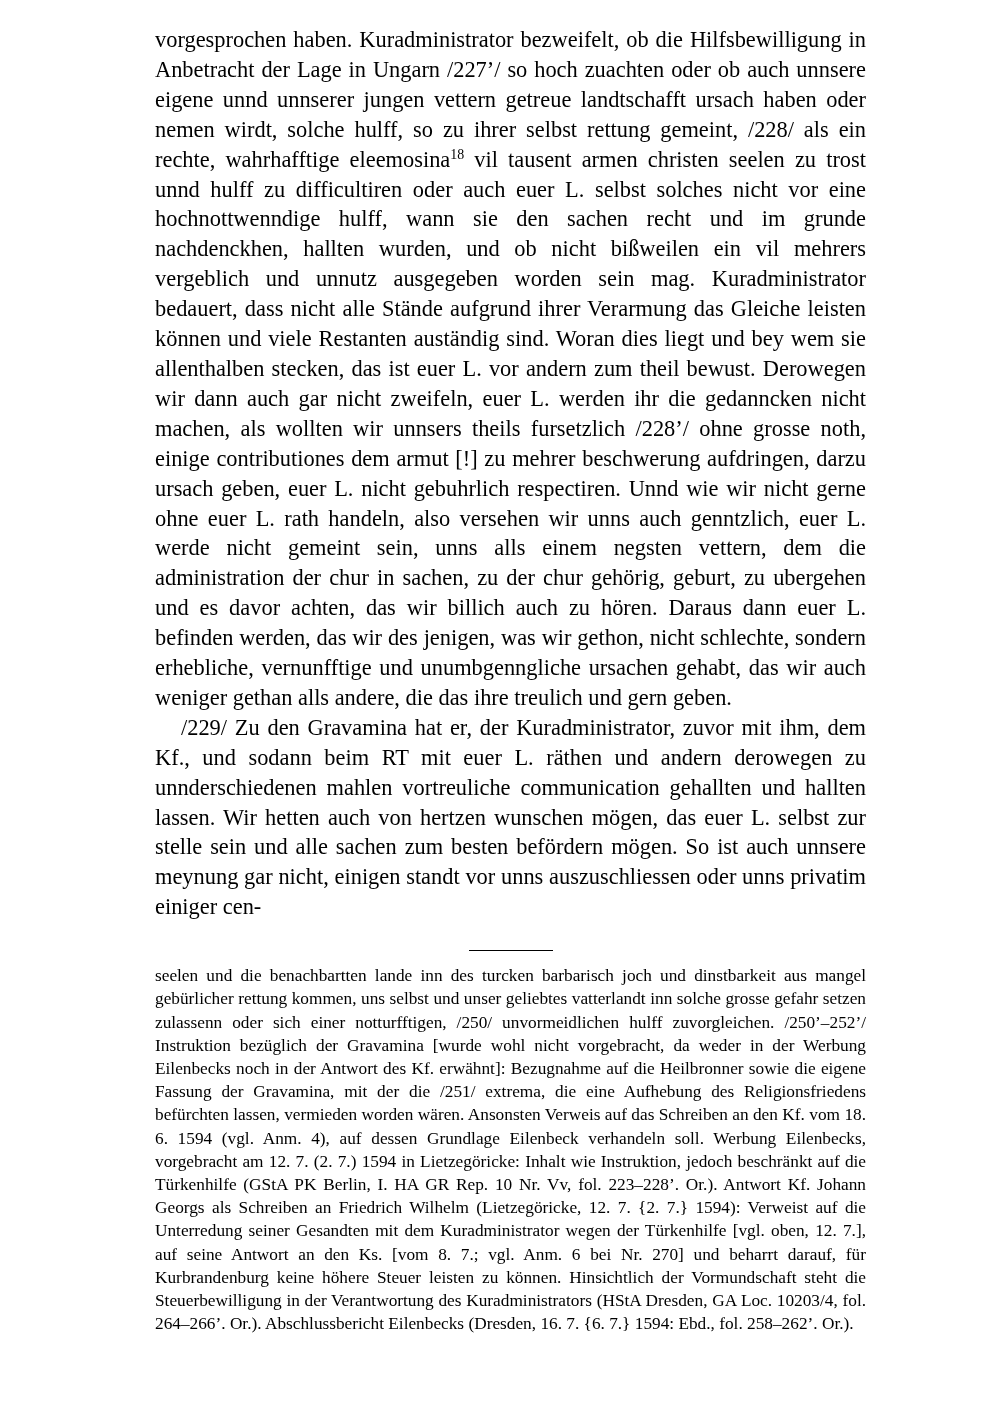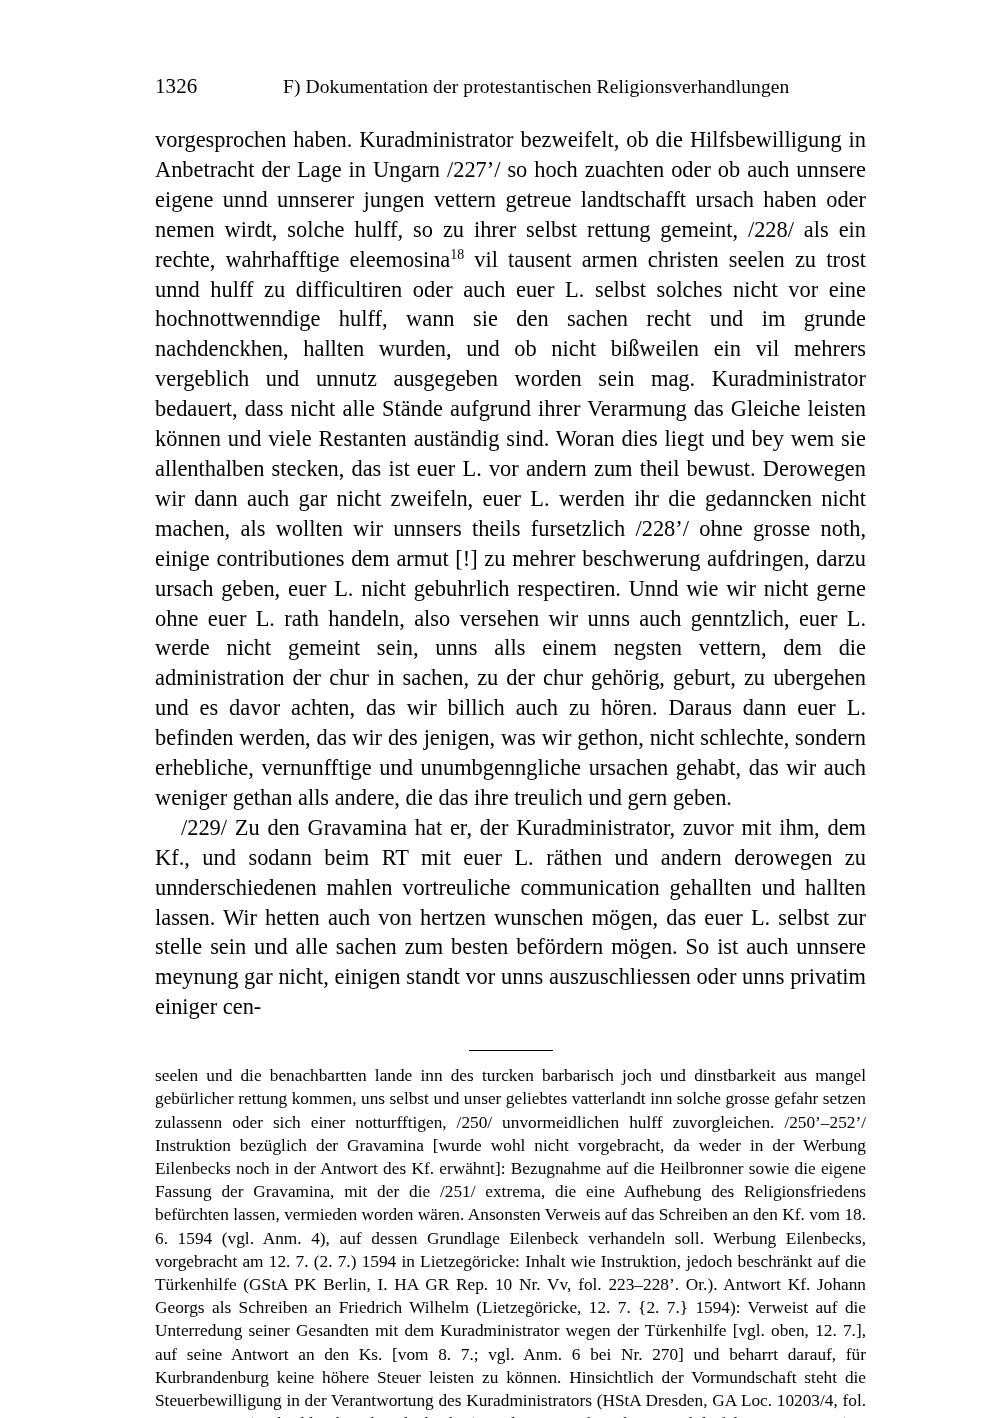--- a/index.html
+++ b/index.html
@@ -86,24 +86,20 @@
     hyphens: none;
   }
   .footnotes p { margin: 0; }
 </style>
 </head>
 <body>
 
 <div class="page">
   <div class="content">
 
-    <div class="runninghead">
-      <span class="folio">1326</span>
-      <span class="headtitle">F) Dokumentation der protestantischen Religionsverhandlungen</span>
-    </div>
 
     <div class="body-block">
 
       <p><span class="it">vorgesprochen haben. Kuradministrator bezweifelt, ob die Hilfsbewilligung in Anbetracht der Lage in Ungarn </span><span>/227’/ so hoch zuachten oder ob auch unnsere eigene unnd unnserer jungen vettern getreue landtschafft ursach haben oder nemen wirdt, solche hulff, so zu ihrer selbst rettung gemeint, /228/ als ein rechte, wahrhafftige eleemosina</span><span class="sup">18</span><span> vil tausent armen christen seelen zu trost unnd hulff zu difficultiren oder auch euer L. selbst solches nicht vor eine hochnottwenndige hulff, wann sie den sachen recht und im grunde nachdenckhen, hallten wurden, und ob nicht bißweilen ein vil mehrers vergeblich und unnutz ausgegeben worden sein mag. </span><span class="it">Kuradministrator bedauert, dass nicht alle Stände aufgrund ihrer Verarmung das Gleiche leisten können und viele Restanten auständig sind. Woran dies liegt</span><span> und bey wem sie allenthalben stecken, das ist euer L. vor andern zum theil bewust. Derowegen wir dann auch gar nicht zweifeln, euer L. werden ihr die gedanncken nicht machen, als wollten wir unnsers theils fursetzlich /228’/ ohne grosse noth, einige contributiones dem armut </span><span class="it">[!]</span><span> zu mehrer beschwerung aufdringen, darzu ursach geben, euer L. nicht gebuhrlich respectiren. Unnd wie wir nicht gerne ohne euer L. rath handeln, also versehen wir unns auch genntzlich, euer L. werde nicht gemeint sein, unns alls einem negsten vettern, dem die administration der chur in sachen, zu der chur gehörig, geburt, zu ubergehen und es davor achten, das wir billich auch zu hören. Daraus dann euer L. befinden werden, das wir des jenigen, was wir gethon, nicht schlechte, sondern erhebliche, vernunfftige und unumbgenngliche ursachen gehabt, das wir auch weniger gethan alls andere, die das ihre treulich und gern geben.</span></p>
 
       <p class="indent"><span class="it">/229/ Zu den Gravamina hat er, der Kuradministrator, zuvor mit ihm, dem Kf., und sodann beim RT</span><span> mit euer L. räthen und andern derowegen zu unnderschiedenen mahlen vortreuliche communication gehallten und hallten lassen. Wir hetten auch von hertzen wunschen mögen, das euer L. selbst zur stelle sein und alle sachen zum besten befördern mögen. So ist auch unnsere meynung gar nicht, einigen standt vor unns auszuschliessen oder unns privatim einiger cen-</span></p>
 
     </div>
 
     <hr class="fn-rule">

